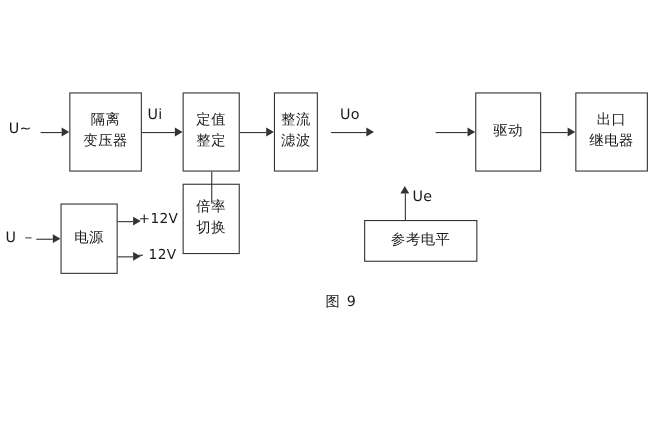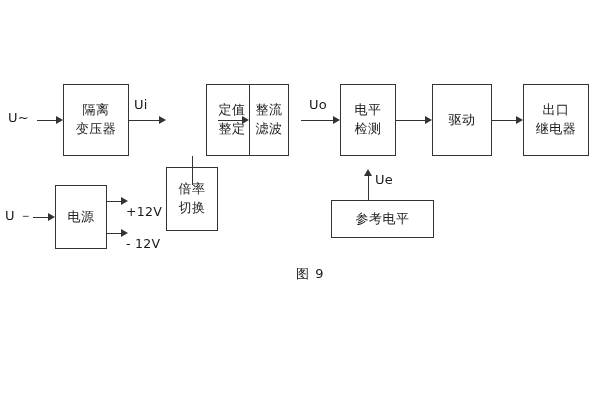--- a/index.html
+++ b/index.html
@@ -37,21 +37,20 @@
     white-space: nowrap;
   }
   .lbl {
     position: absolute;
     font-size: 13px;
     white-space: nowrap;
     letter-spacing: 0.3px;
   }
   .lbl.small {
     font-size: 12.5px;
-    margin-top: 13px;
   }
   .hline {
     position: absolute;
     height: 0;
     border-top: 1px solid #333333;
   }
   .vline {
     position: absolute;
     width: 0;
     border-left: 1px solid #333333;
@@ -81,34 +80,30 @@
 </head>
 <body>
 
 <div id="diagram">
 
   <div class="box" style="left:63px; top:84px; width:66px; height:72px;text-align:center;">
     <span class="ln">隔离</span>
     <span class="ln">变压器</span>
   </div>
 
-  <div class="box" style="left:166px; top:84px; width:52px; height:72px;margin-left:40px;">
+  <div class="box" style="left:166px; top:84px; width:52px; height:72px;">
     <span class="ln">定值</span>
     <span class="ln">整定</span>
   </div>
 
   <div class="box" style="left:249px; top:84px; width:40px; height:72px;">
     <span class="ln">整流</span>
     <span class="ln">滤波</span>
   </div>
 
-  <div class="box" style="left:340px; top:84px; width:56px; height:72px;">
-    <span class="ln">电平</span>
-    <span class="ln">检测</span>
-  </div>
 
   <div class="box" style="left:432px; top:84px; width:60px; height:72px;">
     <span class="ln">驱动</span>
   </div>
 
   <div class="box" style="left:523px; top:84px; width:66px; height:72px;">
     <span class="ln">出口</span>
     <span class="ln">继电器</span>
   </div>
 

